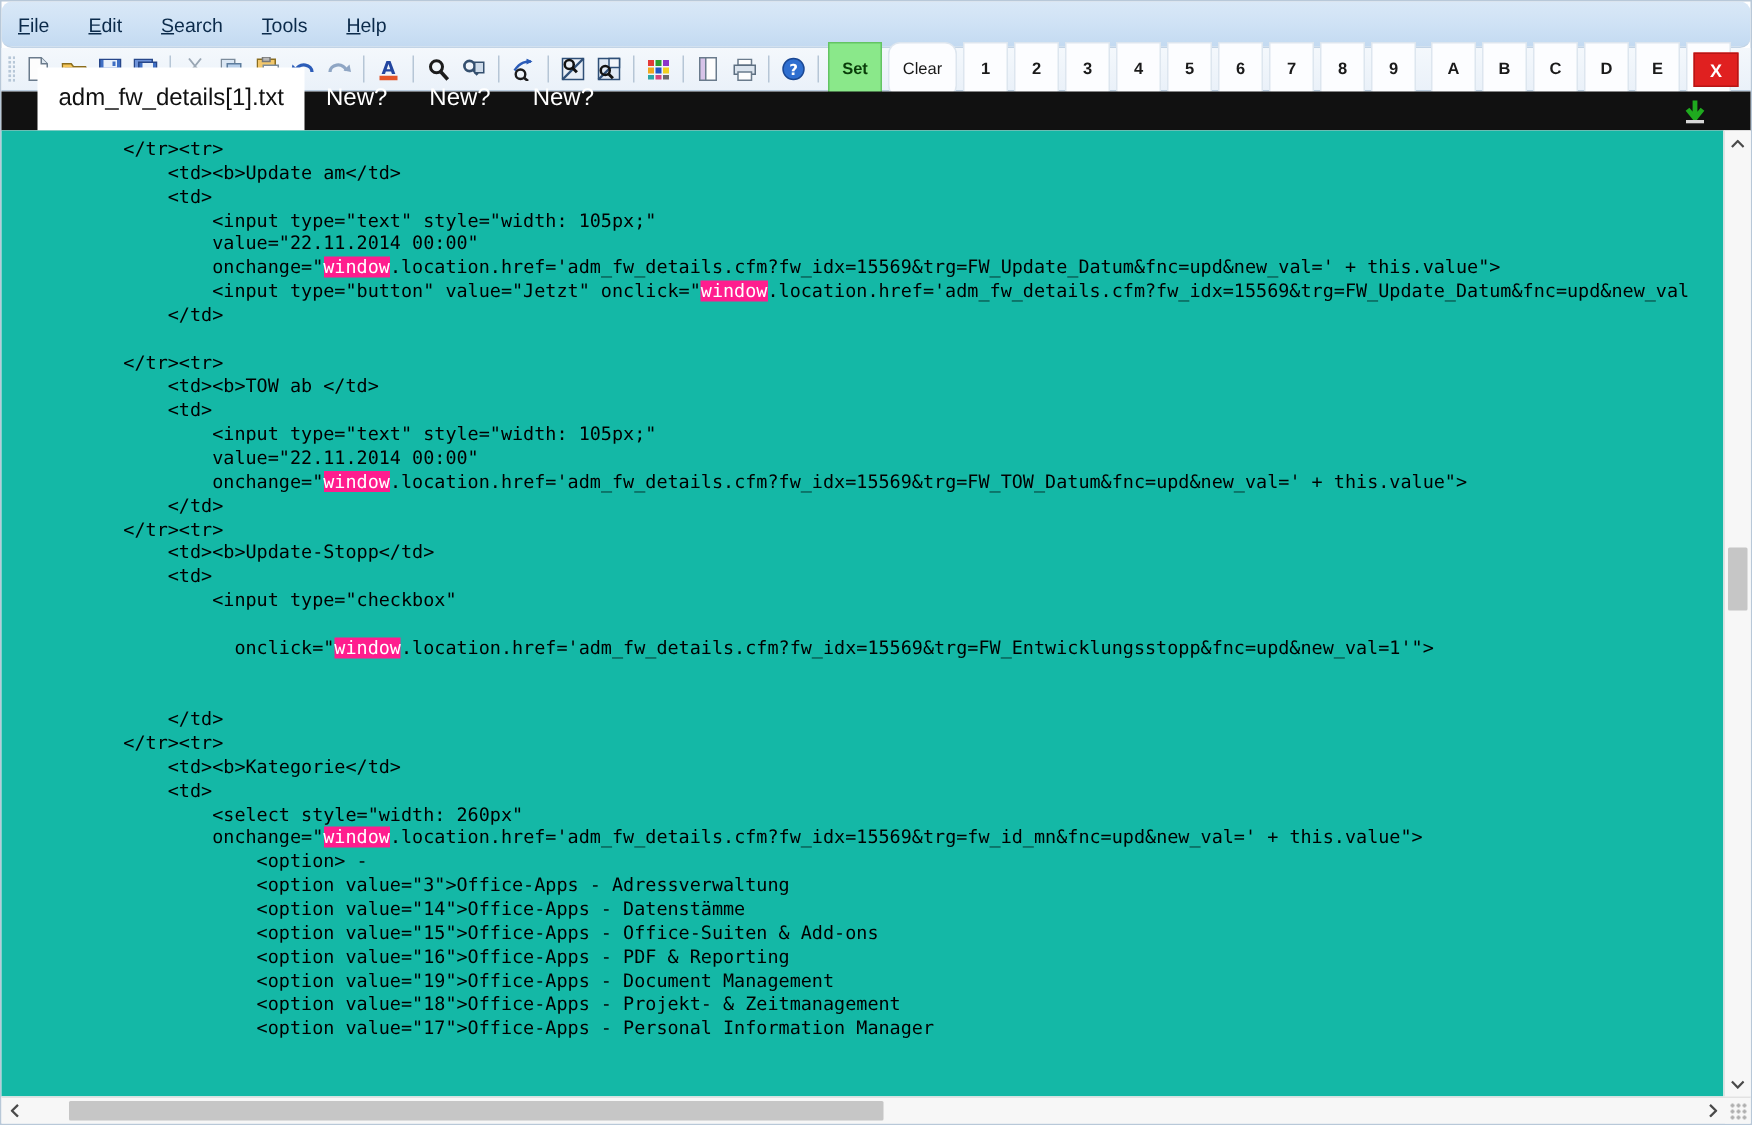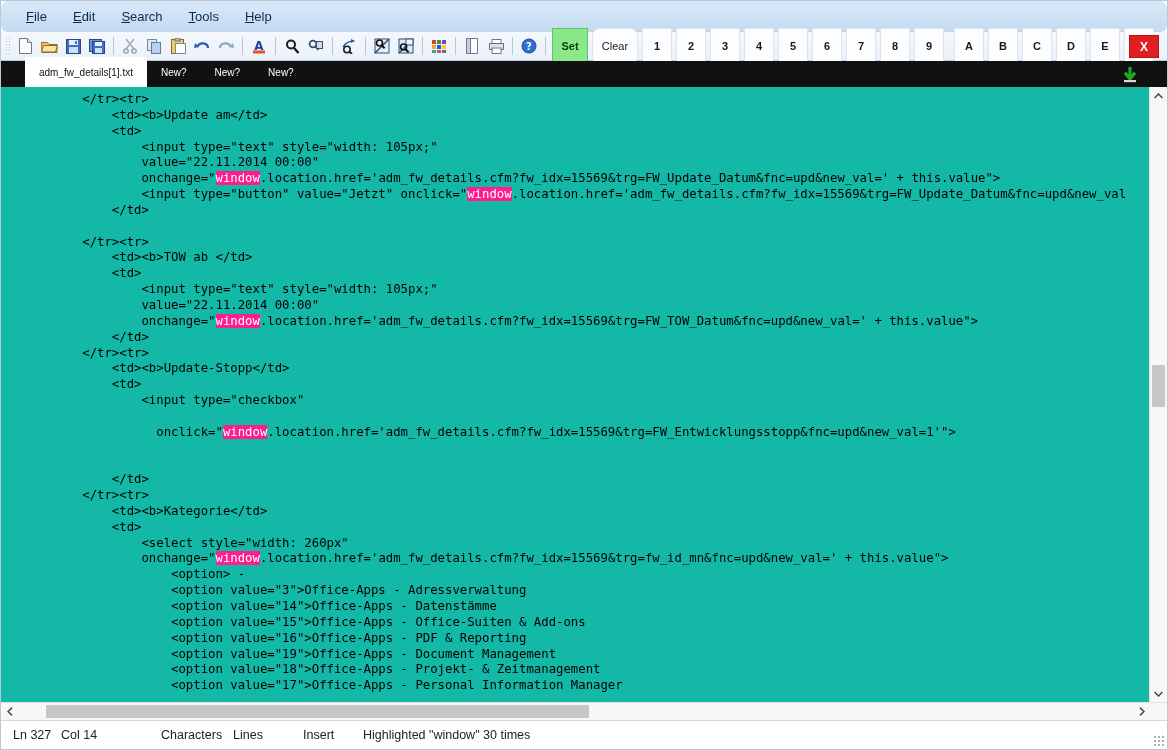--- a/index.html
+++ b/index.html
@@ -25,21 +25,20 @@
     box-sizing: border-box;
     border: 1px solid #b8c8d8;
   }
 
   
   .menubar {
     height: 30px;
     background: linear-gradient(to bottom, #d9e8f7 0%, #cfe2f5 50%, #c3daf1 100%);
     display: flex;
     align-items: center;
-    padding-left: 14px;
     border-bottom: 1px solid #c2d4e6;
     flex: 0 0 30px;
     border-radius: 7px;
   }
   .menu-item {
     font-size: 13px;
     color: #0b2a4a;
     padding: 3px 11px;
     margin-right: 4px;
     cursor: default;
@@ -126,24 +125,24 @@
     height: 26px;
     background: #111111;
     display: flex;
     align-items: flex-end;
     padding-left: 24px;
     flex: 0 0 26px;
     position: relative;
   }
   .tab {
     height: 22px;
-    padding: 4px 14px;
-    display: flex;
-    align-items: center;
-    font-size: 10px;
+    padding: 10px 14px;
+    display: flex;
+    align-items: center;
+    font-size: 16px;
     color: #ffffff;
     cursor: default;
     white-space: nowrap;
   }
   .tab.active {
     background: #ffffff;
     color: #111111;
   }
   .tab-dl {
     position: absolute;
@@ -524,23 +523,15 @@
     </div>
     <div class="hs-thumb" style="left:45px;width:543px;"></div>
     <div class="hs-arrow right">
       <svg width="6" height="9" viewBox="0 0 6 9">
           <path d="M1 0.6L5 4.5l-4 3.9" stroke="#4a4a4a" stroke-width="1.5" fill="none"></path>
         </svg>
     </div>
     <div class="hs-corner"></div>
   </div>
 
-  <div class="statusbar">
-    <div class="st-cell st-ln">Ln 327</div>
-    <div class="st-cell st-col">Col 14</div>
-    <div class="st-cell st-chars">Characters</div>
-    <div class="st-cell st-lines">Lines</div>
-    <div class="st-cell st-ins">Insert</div>
-    <div class="st-cell">Highlighted "window" 30 times</div>
-  </div>
 
   <div class="resize-grip"></div>
 </div>
 
 </body></html>

